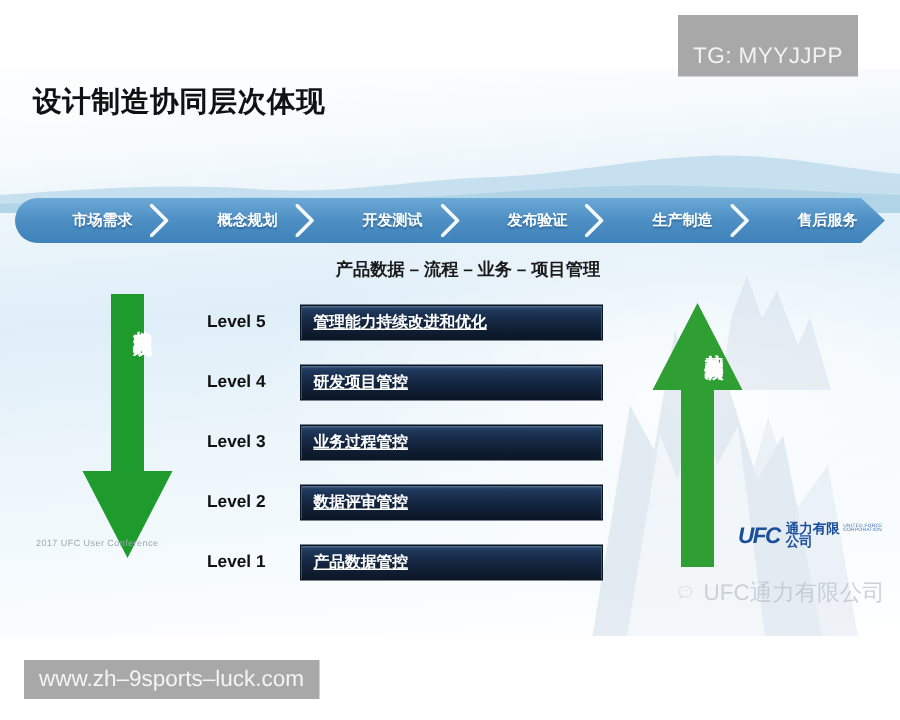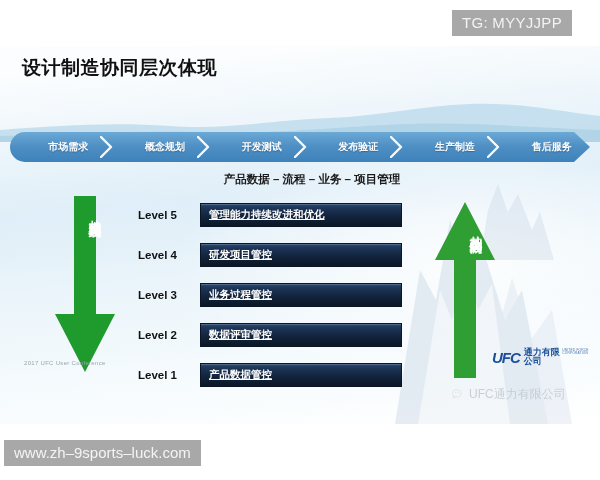--- a/index.html
+++ b/index.html
@@ -136,31 +136,31 @@
   
   .below {
     position:absolute; left:0; top:424px; width:600px; height:56px;
     background:#ffffff;
   }
   .wechat-row {
     position:absolute; left:452px; top:386px;
     display:flex; align-items:center; gap:4px; opacity:.72;
   }
   .wechat-icon { width:13px; height:11px; flex:none; }
-  .wechat-text { font-size:12px; color:#b9c2c9; white-space:nowrap; }
+  .wechat-text { font-size:15px; color:#b9c2c9; white-space:nowrap; }
 
   
   .tg-badge {
     position:absolute; left:452px; top:10px;
     background:#a8a8a8; color:#f2f2f2;
-    padding:4px 10px 5px 10px;
+    padding:19px 10px 5px 10px;
     font-size:15px; letter-spacing:.3px;
   }
   .url-badge {
-    position:absolute; left:4px; top:440px;
+    position:absolute; left:16px; top:440px;
     background:#a8a8a8; color:#f4f4f4;
     padding:4px 10px 5px 10px;
     font-size:15px; letter-spacing:0px;
   }
 </style>
 </head>
 <body>
 
 <div id="slide">
 

